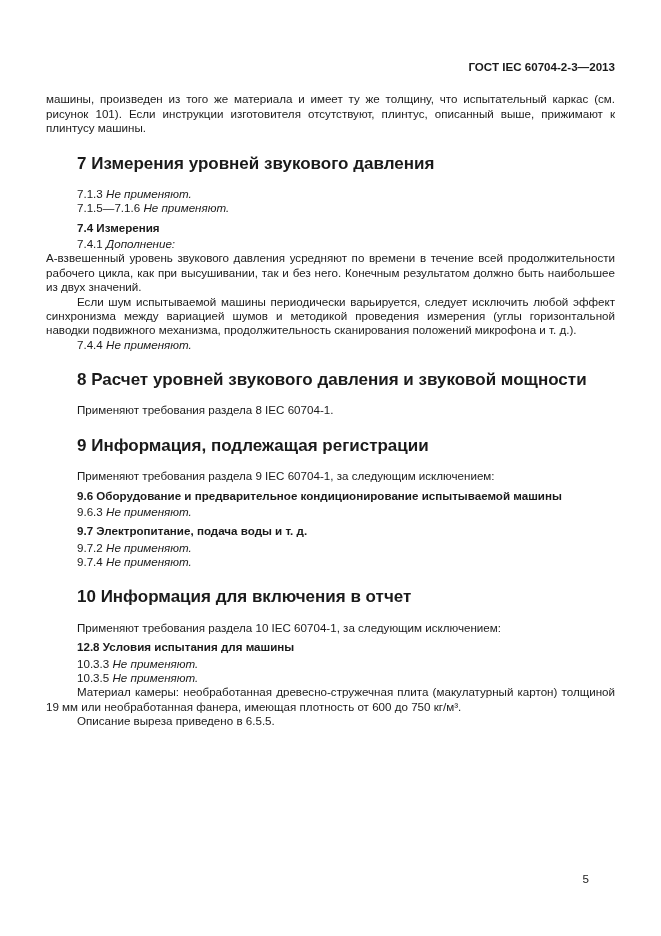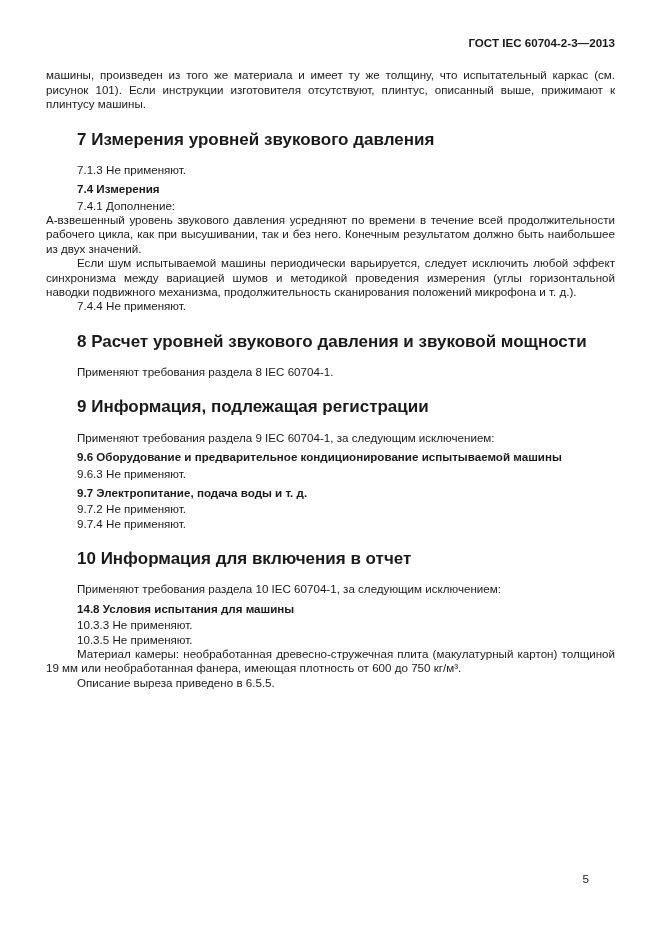--- a/index.html
+++ b/index.html
@@ -6,34 +6,34 @@
   .page {
     position: relative;
     width: 661px;
     height: 936px;
     box-sizing: border-box;
     background: #ffffff;
     font-family: "Liberation Sans", sans-serif;
     font-size: 11.6px;
     line-height: 1.24;
     color: #1a1a1a;
-    padding: 36px 46px 0 46px;
+    padding: 60px 46px 0 46px;
     overflow: hidden;
   }
   .doc-header {
     text-align: right;
     font-weight: bold;
     font-size: 11.6px;
     margin: 0 0 18px 0;
   }
   p { margin: 0; text-align: justify; }
   .para-indent { text-indent: 31px; }
   .para-flush  { text-indent: 0; }
   .item { text-indent: 31px; }
-  .item .it { }
+  .item .it { font-style: italic; }
   .item .num { font-style: normal; }
   .sub {
     font-weight: bold;
     margin: 5px 0 2px 31px;
     text-align: justify;
   }
   h2.section {
     font-size: 17px;
     font-weight: bold;
     margin: 18px 0 13px 31px;
@@ -55,20 +55,21 @@
   <div class="doc-header">ГОСТ IEC 60704-2-3—2013</div>
 
   <p class="para-flush">машины, произведен из того же материала и имеет ту же толщину, что испытательный каркас (см. рисунок 101). Если инструкции изготовителя отсутствуют, плинтус, описанный выше, прижимают к плинтусу машины.</p>
 
   <h2 class="section">7 Измерения уровней звукового давления</h2>
 
 
 
   <p class="item"><span class="num">7.1.3</span> <span class="it">Не применяют.</span></p>
 
+  <p class="item"><span class="num">7.1.5—7.1.6</span> <span class="it">Не применяют.</span></p>
 
   <p class="sub">7.4 Измерения</p>
 
   <p class="item"><span class="num">7.4.1</span> <span class="it">Дополнение:</span></p>
 
   <p class="para-flush">А-взвешенный уровень звукового давления усредняют по времени в течение всей продолжительности рабочего цикла, как при высушивании, так и без него. Конечным результатом должно быть наибольшее из двух значений.</p>
 
   <p class="para-indent">Если шум испытываемой машины периодически варьируется, следует исключить любой эффект синхронизма между вариацией шумов и методикой проведения измерения (углы горизонтальной наводки подвижного механизма, продолжительность сканирования положений микрофона и т. д.).</p>
 
   <p class="item"><span class="num">7.4.4</span> <span class="it">Не применяют.</span></p>
@@ -88,21 +89,21 @@
   <p class="sub">9.7 Электропитание, подача воды и т. д.</p>
 
   <p class="item"><span class="num">9.7.2</span> <span class="it">Не применяют.</span></p>
 
   <p class="item"><span class="num">9.7.4</span> <span class="it">Не применяют.</span></p>
 
   <h2 class="section">10 Информация для включения в отчет</h2>
 
   <p class="para-indent">Применяют требования раздела 10 IEC 60704-1, за следующим исключением:</p>
 
-  <p class="sub">14.8 Условия испытания для машины</p>
+  <p class="sub">12.8 Условия испытания для машины</p>
 
   <p class="item"><span class="num">10.3.3</span> <span class="it">Не применяют.</span></p>
 
   <p class="item"><span class="num">10.3.5</span> <span class="it">Не применяют.</span></p>
 
   <p class="para-indent">Материал камеры: необработанная древесно-стружечная плита (макулатурный картон) толщиной 19 мм или необработанная фанера, имеющая плотность от 600 до 750 кг/м³.</p>
 
   <p class="para-indent">Описание выреза приведено в 6.5.5.</p>
 
   <div class="page-number">5</div>

